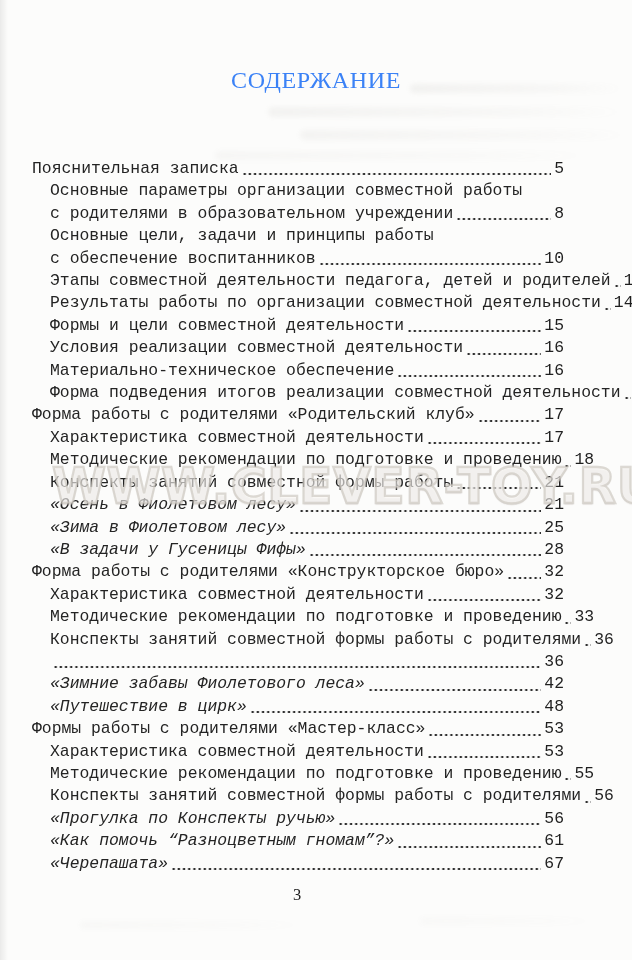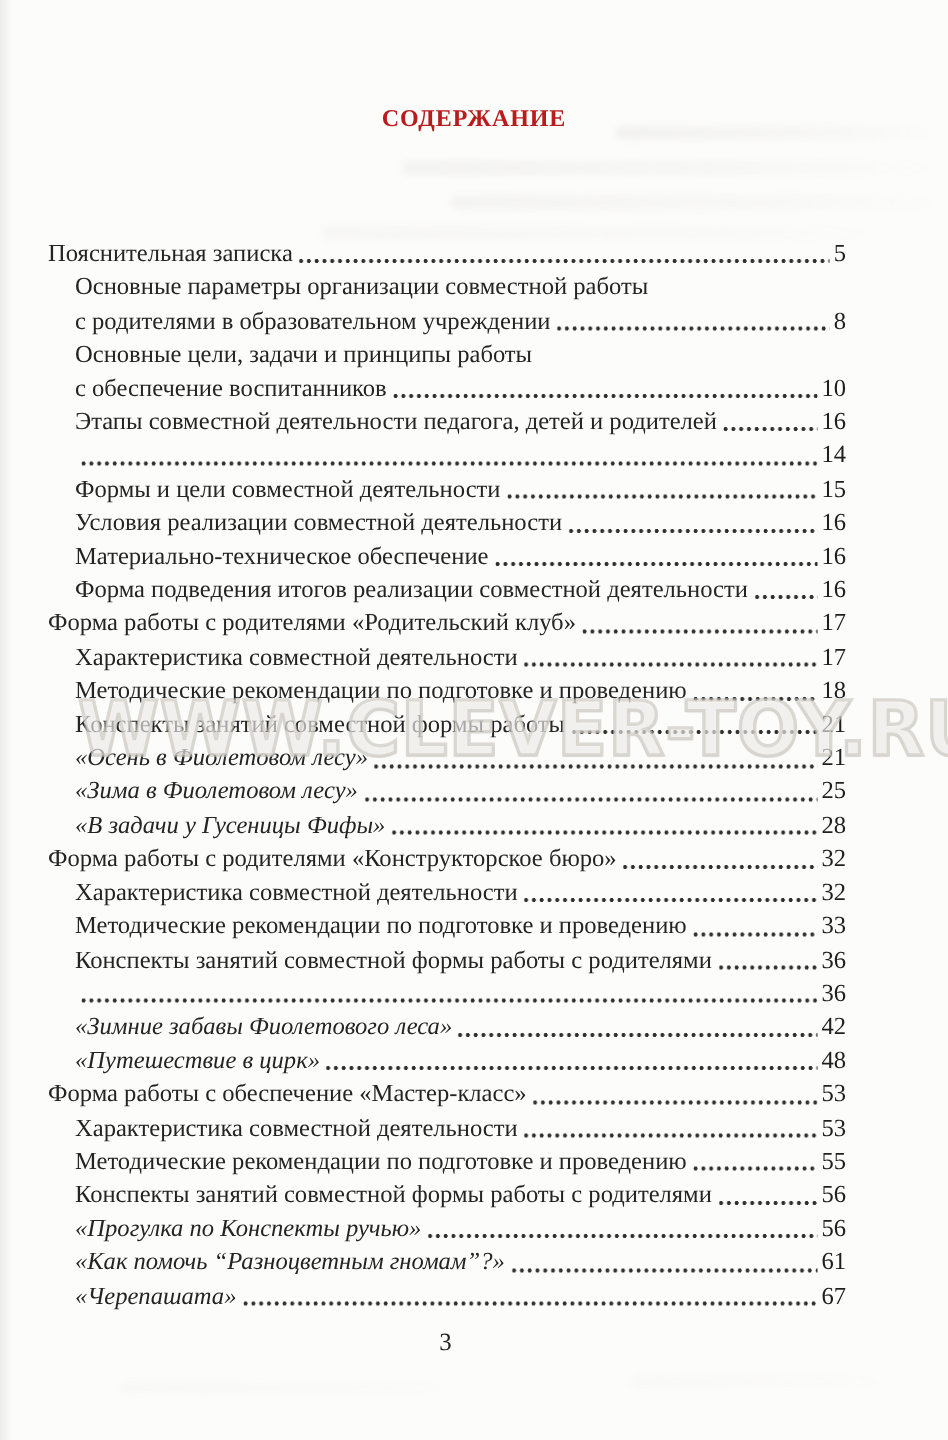--- a/index.html
+++ b/index.html
@@ -23,39 +23,40 @@
     background: linear-gradient(90deg, rgba(150,146,140,0.55), rgba(150,146,140,0.25) 70%, rgba(150,146,140,0));
     filter: blur(2.5px);
     border-radius: 5px;
     pointer-events: none;
   }
   .title {
     position: absolute;
     top: 66px; left: 0; right: 0;
     margin: 0;
     text-align: center;
-    font-size: 16px;
+    font-size: 24px;
     line-height: 28px;
-    font-weight: bold;
+    font-weight: normal;
     letter-spacing: 0.6px;
-    color: #b91c1c;
+    color: #3b82f6;
   }
   .toc {
     position: absolute;
     top: 158px;
     left: 32px;
     width: 532px;
   }
   .row {
     display: flex;
-    align-items: flex-end;
+    align-items: flex-start;
     height: 22.42px;
     font-size: 16.4px;
     line-height: 22.42px;
     white-space: nowrap;
+    font-family: Liberation Mono, monospace;
   }
   .row.lvl1 { padding-left: 18px; }
   .row.it .t { font-style: italic; }
   .t { flex: 0 0 auto; }
   .leader {
     flex: 1 1 auto;
     min-width: 6px;
     height: 4px;
     align-self: flex-end;
     margin: 0 3px 4px 4px;
@@ -126,20 +127,21 @@
         <span class="t">с обеспечение воспитанников</span>
         <span class="leader"></span>
         <span class="pg">10</span>
       </div>
       <div class="row lvl1">
         <span class="t">Этапы совместной деятельности педагога, детей и родителей</span>
         <span class="leader"></span>
         <span class="pg">16</span>
       </div>
       <div class="row lvl1">
+        <span class="t">Результаты работы по организации совместной деятельности</span>
         <span class="leader"></span>
         <span class="pg">14</span>
       </div>
       <div class="row lvl1">
         <span class="t">Формы и цели совместной деятельности</span>
         <span class="leader"></span>
         <span class="pg">15</span>
       </div>
       <div class="row lvl1">
         <span class="t">Условия реализации совместной деятельности</span>
@@ -219,21 +221,21 @@
         <span class="t">«Зимние забавы Фиолетового леса»</span>
         <span class="leader"></span>
         <span class="pg">42</span>
       </div>
       <div class="row lvl1 it">
         <span class="t">«Путешествие в цирк»</span>
         <span class="leader"></span>
         <span class="pg">48</span>
       </div>
       <div class="row lvl0">
-        <span class="t">Форма работы с обеспечение «Мастер-класс»</span>
+        <span class="t">Формы работы с родителями «Мастер-класс»</span>
         <span class="leader"></span>
         <span class="pg">53</span>
       </div>
       <div class="row lvl1">
         <span class="t">Характеристика совместной деятельности</span>
         <span class="leader"></span>
         <span class="pg">53</span>
       </div>
       <div class="row lvl1">
         <span class="t">Методические рекомендации по подготовке и проведению</span>

